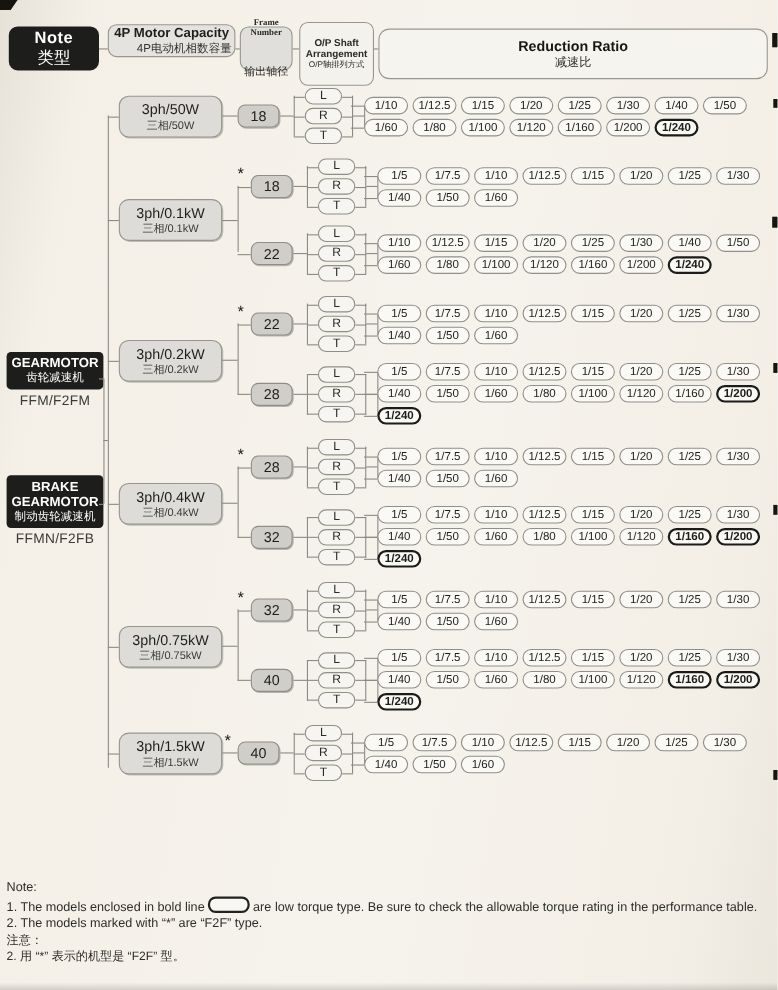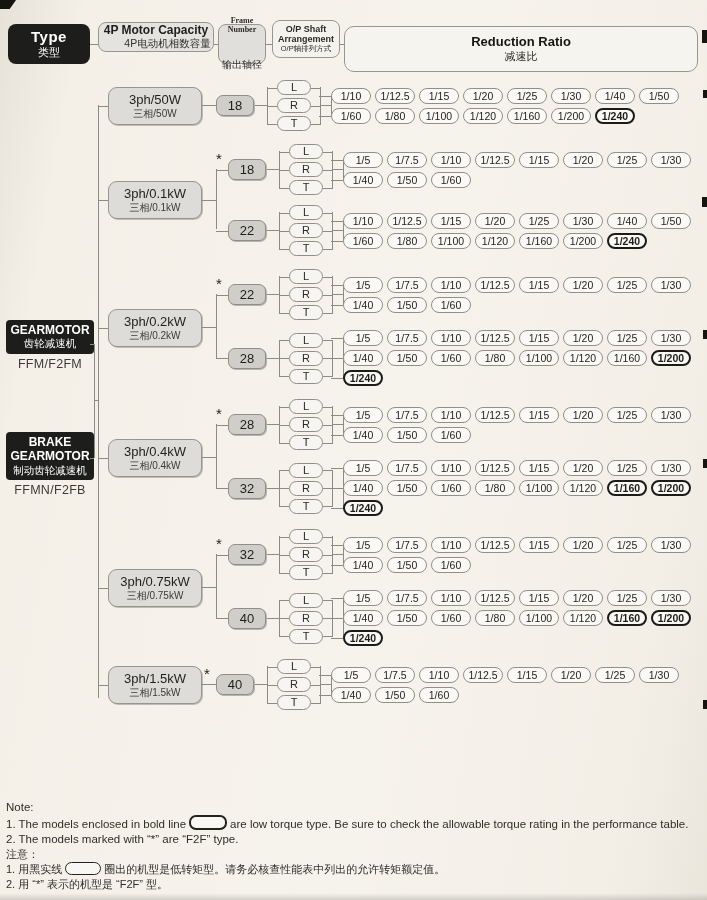--- a/index.html
+++ b/index.html
@@ -9,28 +9,28 @@
 
   
   .header{position:absolute;left:0;top:0;width:707px;height:80px;}
   .hconn-line{position:absolute;border-top:1.4px solid #8b8a85;}
   .black-box{background:#1d1d1b;color:#fff;border-radius:5px;text-align:center;
              display:flex;flex-direction:column;justify-content:center;}
   .hbox{position:absolute;box-sizing:border-box;text-align:center;
         display:flex;flex-direction:column;justify-content:center;border-radius:8px;}
   .hbox-type{left:8px;top:24px;width:82px;height:40px;}
   .hbox-type .en{font-size:15px;font-weight:bold;letter-spacing:.5px;}
-  .hbox-type .zh{font-size:11px;}
+  .hbox-type .zh{font-size:15px;}
   .hbox-cap{left:98px;top:22px;width:116px;height:30px;background:#e4e3df;border:1px solid #98978f;}
   .hbox-cap .en{font-size:12px;font-weight:bold;color:#1e1e1c;}
   .hbox-cap .zh{font-size:10.5px;color:#33332f;padding-left:23px;}
   .hbox-frame{left:218px;top:24px;width:48px;height:40px;background:#e0dfdb;border:1px solid #98978f;}
   .hbox-frame .en{font-size:8px;font-weight:bold;font-family:Liberation Serif, serif;}
   .hbox-frame .zh{font-size:10px;margin-top:24px;}
-  .hbox-shaft{left:272px;top:20px;width:68px;height:38px;background:#f4f2ed;border:1px solid #98978f;}
+  .hbox-shaft{left:272px;top:20px;width:68px;height:58px;background:#f4f2ed;border:1px solid #98978f;}
   .hbox-shaft .en{font-size:9px;font-weight:bold;line-height:1.15;}
   .hbox-shaft .zh{font-size:7.5px;}
   .hbox-rr{left:344px;top:26px;width:354px;height:46px;background:#f6f4ef;border:1px solid #98978f;border-radius:10px;}
   .hbox-rr .en{font-size:13px;font-weight:bold;color:#161614;}
   .hbox-rr .zh{font-size:11px;}
 
   
   .type-label{position:absolute;width:88px;text-align:center;}
   .type-label .black-box{padding:3px 0;border-radius:4px;}
   .type-label .en{font-size:12px;font-weight:bold;line-height:1.2;}
@@ -93,21 +93,21 @@
   .bottom-shade{position:absolute;left:0;right:0;bottom:0;height:7px;
                 background:linear-gradient(rgba(0,0,0,0),rgba(0,0,0,.14));}
 </style>
 </head>
 <body>
 
 <div class="page">
 
   <div class="header">
     <div class="hbox hbox-type black-box">
-      <div class="en">Type</div>
+      <div class="en">Note</div>
       <div class="zh">类型</div>
     </div>
     <div class="hconn-line" style="left:90px;top:44px;width:8px;"></div>
     <div class="hbox hbox-cap">
       <div class="en">4P Motor Capacity</div>
       <div class="zh">4P电动机相数容量</div>
     </div>
     <div class="hconn-line" style="left:214px;top:44px;width:4px;"></div>
     <div class="hbox hbox-frame">
       <div class="en">Frame Number</div>
@@ -531,23 +531,20 @@
       </div>
     </div>
 
   <div class="notes">
     <div class="ln">Note:</div>
     <div class="ln">
       <span>1. The models enclosed in bold line</span><span class="inline-box"></span><span>are low torque type.  Be sure to check the allowable torque rating in the performance table.</span>
     </div>
     <div class="ln">2. The models marked with “*” are “F2F” type.</div>
     <div class="zh-ln">注意：</div>
-    <div class="zh-ln">
-      <span>1. 用黑实线</span><span class="inline-box zh"></span><span>圈出的机型是低转矩型。请务必核查性能表中列出的允许转矩额定值。</span>
-    </div>
     <div class="zh-ln">2. 用 “*” 表示的机型是 “F2F” 型。</div>
   </div>
 
   <div class="artifact corner-wedge"></div>
   <div class="artifact" style="right:0;top:30px;width:5px;height:13px;"></div>
   <div class="artifact" style="right:0;top:90px;width:4px;height:8px;"></div>
   <div class="artifact" style="right:0;top:197px;width:5px;height:10px;"></div>
   <div class="artifact" style="right:0;top:330px;width:4px;height:9px;"></div>
   <div class="artifact" style="right:0;top:459px;width:4px;height:9px;"></div>
   <div class="artifact" style="right:0;top:700px;width:4px;height:9px;"></div>

